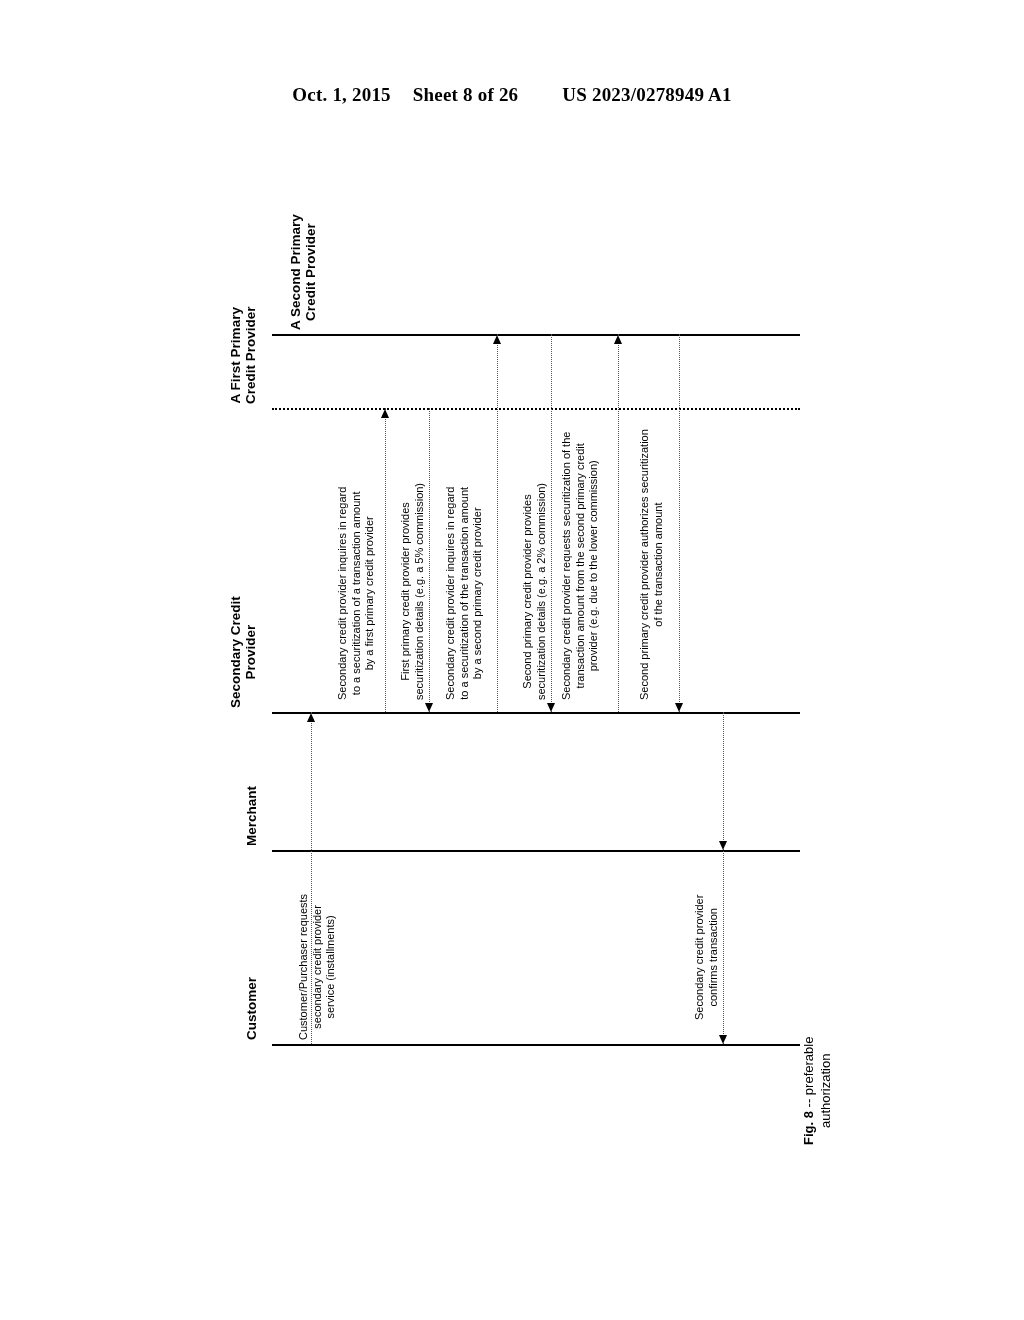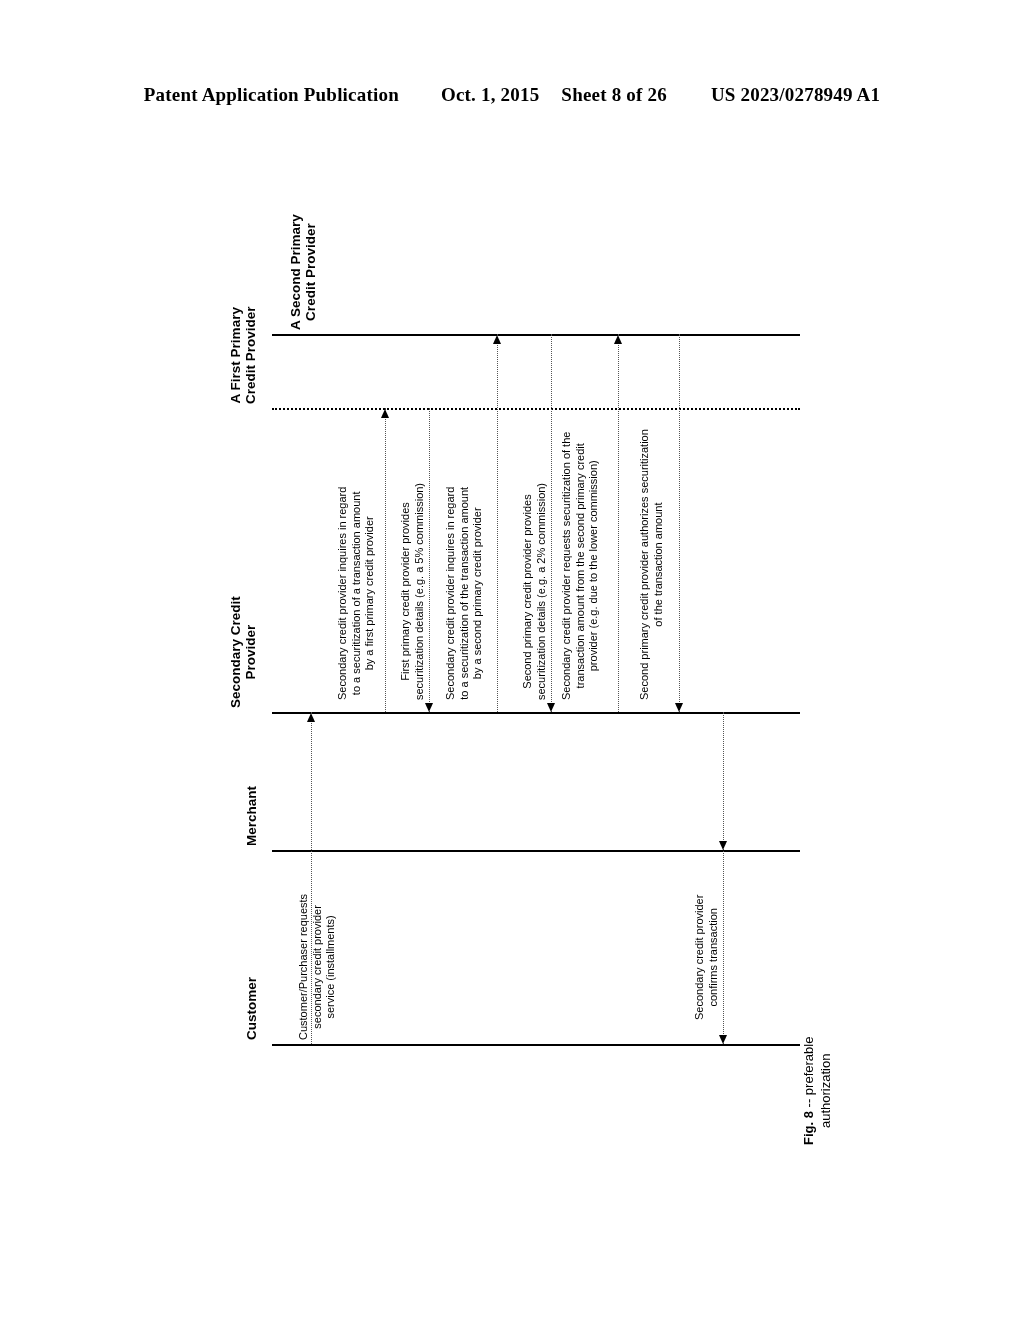--- a/index.html
+++ b/index.html
@@ -68,21 +68,20 @@
     transform:rotate(-90deg);
     font-size:13px;color:#000;line-height:17px;
     white-space:nowrap;text-align:center;
   }
   .fig-caption .fig-num{font-weight:bold;}
 </style>
 </head>
 <body>
 
 <div class="page-header">
-  <span class="h-pub">Patent Application Publication</span>
   <span class="h-date">Oct. 1, 2015</span>
   <span class="h-sheet">Sheet 8 of 26</span>
   <span class="h-num">US 2023/0278949 A1</span>
 </div>
 
 <div class="figure">
 
   <div class="lifeline" style="left:272px;top:1044px;width:528px;"></div>
 
   <div class="lifeline" style="left:272px;top:850px;width:528px;"></div>

